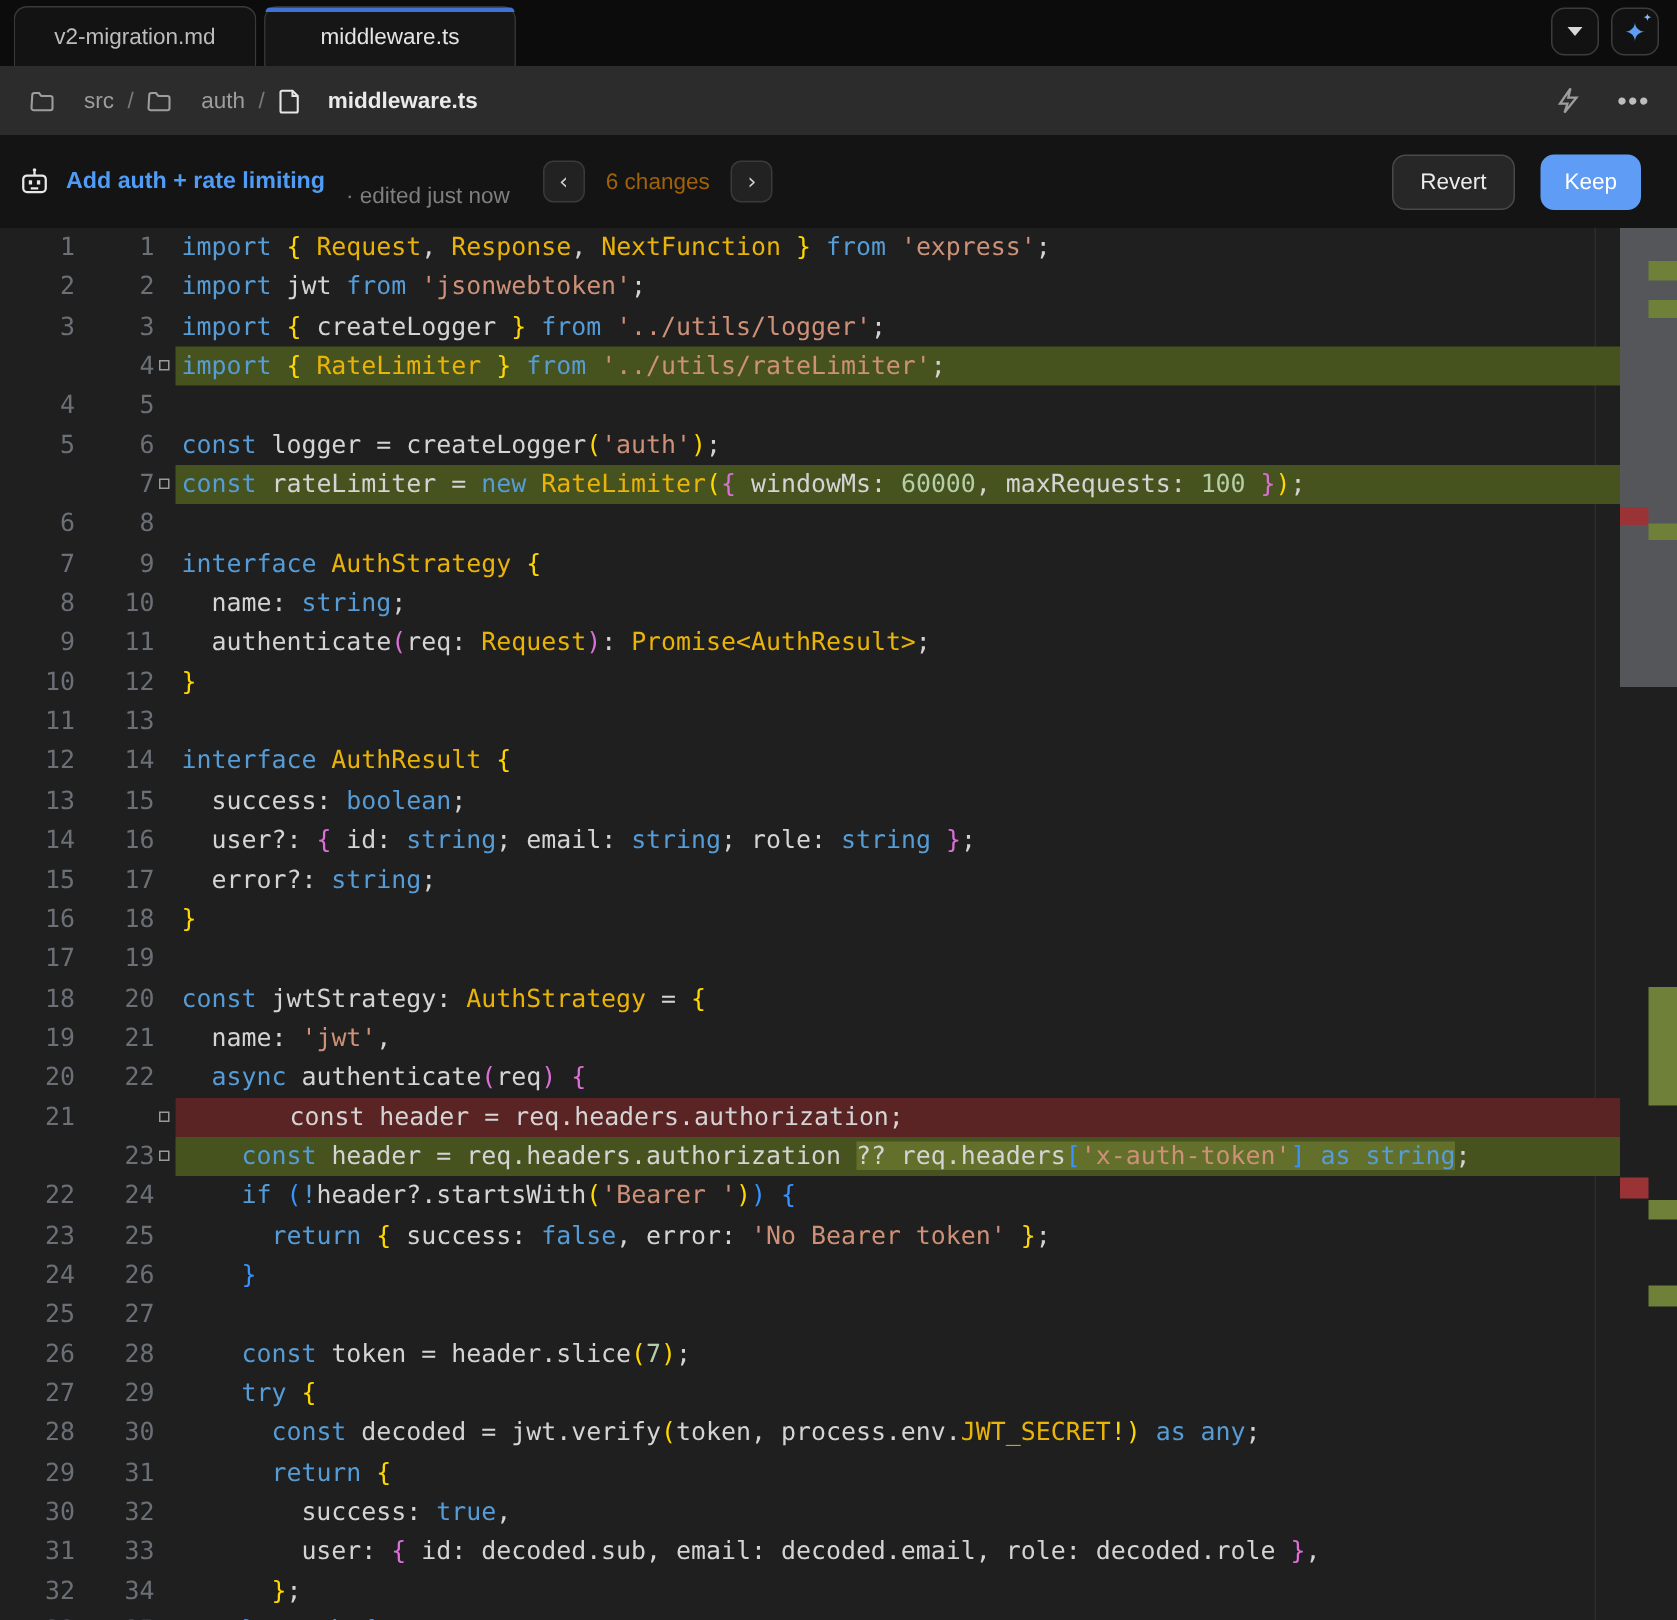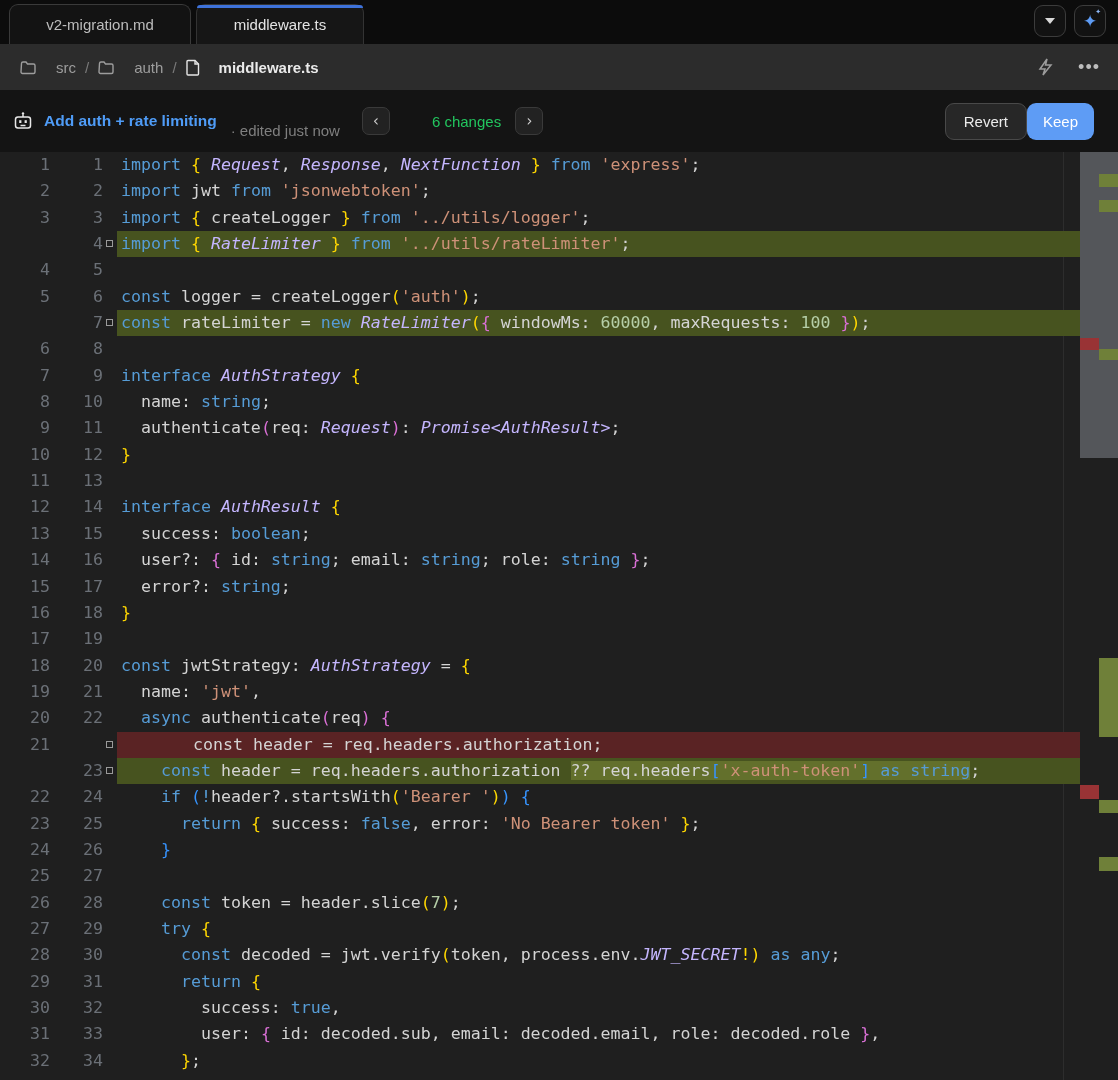--- a/index.html
+++ b/index.html
@@ -3,21 +3,21 @@
 <meta charset="utf-8">
 <style>
   * { margin:0; padding:0; box-sizing:border-box; }
   html,body { width:1118px; height:1080px; overflow:hidden; background:#0c0c0c;
               font-family:"Liberation Sans", sans-serif; }
 
   
   .tabstrip { position:relative; height:44px; background:#0c0c0c; display:flex; align-items:flex-start; }
   .tab { position:relative; height:40px; margin-top:4px; display:flex; align-items:center;
          justify-content:center; font-size:15px; cursor:pointer; }
-  .tab-inactive { width:182px; margin-left:9px; color:#bdbdbd; background:#131313;
+  .tab-inactive { width:162px; margin-left:9px; color:#bdbdbd; background:#131313;
                   border:1px solid #3a3a3a; border-bottom:none; border-radius:9px 9px 0 0; }
   .tab-active { width:168px; margin-left:5px; color:#e4e4e4; background:#161616;
                 border:1px solid #333; border-bottom:none; border-radius:9px 9px 0 0; }
   .tab-accent { position:absolute; top:0; left:0; right:0; height:3px; background:#3e72d9;
                 border-radius:9px 9px 0 0; }
   .tab-actions { position:absolute; right:12px; top:5px; display:flex; gap:8px; }
   .iconbtn { width:32px; height:32px; background:#121212; border:1px solid #3c3c3c;
              border-radius:9px; color:#d8d8d8; display:flex; align-items:center;
              justify-content:center; cursor:pointer; }
   .caret { width:0; height:0; border-left:5px solid transparent; border-right:5px solid transparent;
@@ -36,42 +36,42 @@
 
   
   .diffbar { height:62px; background:#141414; display:flex; align-items:center;
              padding:0 12px; position:relative; }
   .diff-title { color:#4f9cf7; font-weight:bold; font-size:15.5px; margin-left:10px; cursor:pointer; }
   .diff-status { color:#7f7f7f; font-size:15px; margin-left:14px;margin-top:19px; }
   .nav-group { display:flex; align-items:center; margin-left:22px; gap:14px; }
   .navbtn { width:28px; height:28px; background:#222; border:1px solid #3a3a3a; border-radius:7px;
             color:#cfcfcf; font-size:15px; display:flex; align-items:center; justify-content:center;
             cursor:pointer; font-family:"DejaVu Sans Mono", monospace; }
-  .changes { color:#22c55e; font-size:15px;margin-left:28px; }
-  .diff-actions { position:absolute; right:24px; display:flex; }
+  .changes { color:#a16207; font-size:15px; }
+  .diff-actions { position:absolute; right:24px; display:flex; gap:17px; }
   .btn { height:37px; border-radius:9px; font-size:15px; padding:0 18px; cursor:pointer;
          display:flex; align-items:center; border:none; }
   .btn-revert { background:#272727; border:1px solid #494949; color:#ececec; }
   .btn-keep { background:#5e9cf5; color:#fff; padding:0 16px; }
 
   
   .editor { position:relative; height:928px; background:#1f1f1f; overflow:hidden;
             font-family:"DejaVu Sans Mono", monospace; font-size:16.6px; }
   .ruler-line { position:absolute; left:1063px; top:0; bottom:0; width:1px; background:#2d2d2d; }
   .rows { position:relative; width:1080px; }
   .row { display:flex; height:26.35px; line-height:26.4px; }
   .gut-old { width:50px; flex:none; text-align:right; color:#6b7077; }
   .gut-new { width:53px; flex:none; text-align:right; color:#6b7077; }
   .gut-mark { width:14px; flex:none; position:relative; }
   .marker { position:absolute; left:3px; top:9px; width:7px; height:7px; border:1.6px solid #9a9a9a; }
   .code { flex:1; white-space:pre; padding-left:4px; color:#d4d4d4; }
   .row-add .code { background:#47531f; }
   .row-del .code { background:#5a2324;padding-left:36px; }
   .em { background:#63702c; }
-  .tk-kw { color:#569cd6; } .tk-type { color:#c4b5fd;font-style:italic; } .tk-str { color:#ce9178; }
+  .tk-kw { color:#569cd6; } .tk-type { color:#eab308; } .tk-str { color:#ce9178; }
   .tk-num { color:#b5cea8; } .tk-p1 { color:#ffd700; } .tk-p2 { color:#da70d6; }
   .tk-p3 { color:#3794ff; } .tk-txt { color:#d4d4d4; }
 
   
   .scrollbar { position:absolute; top:0; right:0; width:38px; height:100%; }
   .sb-thumb { position:absolute; left:0; width:38px; top:0; height:306px; background:#54565a; }
   .sb-mark { position:absolute; width:19px; }
   .mk-green { background:#6f8039; left:19px; }
   .mk-red { background:#993335; left:0; }
 

